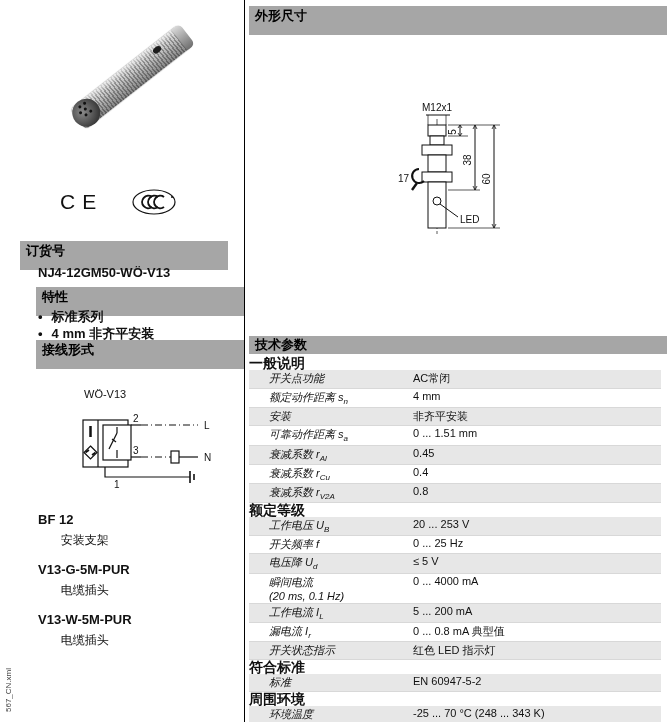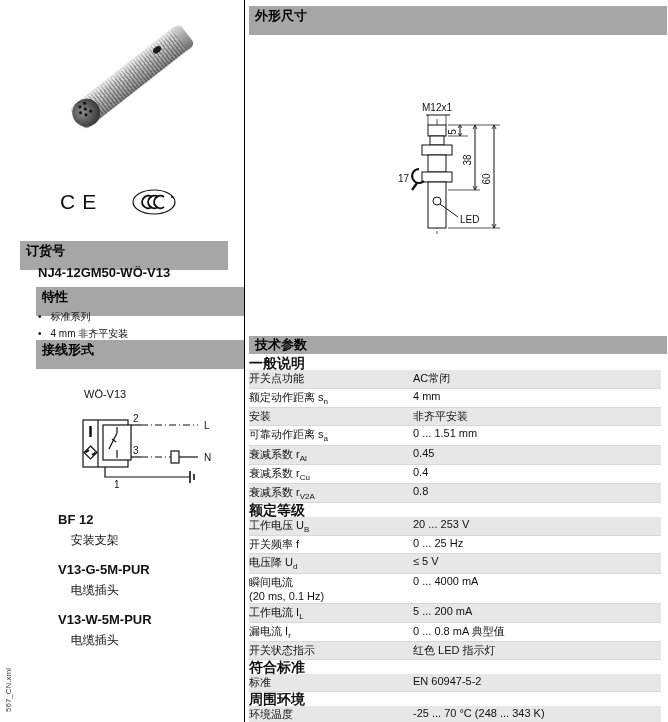--- a/index.html
+++ b/index.html
@@ -22,38 +22,38 @@
   .sensor-face{position:absolute;left:-3px;top:-1px;width:28px;height:28px;border-radius:50%;
                background:radial-gradient(circle at 40% 40%,#8a8a8a,#3a3a3a 70%);}
   .sensor-pins{position:absolute;left:8px;top:9px;width:3px;height:3px;border-radius:50%;background:#111;
                box-shadow:6px 0 0 #111,3px -5px 0 #111,9px -5px 0 #111,3px 5px 0 #111,9px 5px 0 #111;}
   .sensor-led{position:absolute;right:28px;top:4px;width:9px;height:6px;border-radius:50%;background:#1c1c1c;}
   .sensor-cap{position:absolute;right:-1px;top:0;width:10px;height:26px;border-radius:0 5px 5px 0;
               background:linear-gradient(180deg,#d8d8d8,#6f6f6f);}
   .certs{position:absolute;left:60px;top:188px;width:150px;display:flex;align-items:center;gap:28px;}
   .ce-mark{font-size:21px;letter-spacing:7px;font-weight:400;color:#111;}
   .order-number{position:absolute;left:38px;top:265px;font-size:13px;font-weight:bold;}
-  .features{position:absolute;left:38px;top:308px;font-size:10px;line-height:17px;margin:0;
-            padding:0;list-style:none;}
+  .features{position:absolute;left:38px;top:308px;font-size:13px;line-height:17px;margin:0;
+            padding:0;list-style:none;font-weight:bold;}
   .features li::before{content:"•";margin-right:9px;}
   .wiring-label{position:absolute;left:84px;top:388px;font-size:11px;}
   .wiring-svg{position:absolute;left:58px;top:400px;}
   .acc{position:absolute;left:38px;top:512px;font-size:12px;}
-  .acc .name{font-weight:bold;font-size:13px;margin-top:13px;margin-left:20px;}
+  .acc .name{font-weight:bold;font-size:13px;margin-top:13px;}
   .acc .name:first-child{margin-top:0;}
   .acc .desc{margin-top:5px;text-align:center;}
   
   .dim-svg{position:absolute;left:386px;top:98px;}
   .tech-table{position:absolute;left:249px;top:356px;width:412px;font-size:11px;
               border-bottom:1px solid #8f8f8f;}
   .sech{font-weight:bold;font-size:14px;line-height:14px;height:14px;}
   .trow{display:flex;align-items:flex-start;border-bottom:1px solid #d8d8d8;
         padding:1px 0;min-height:13px;}
   .trow.alt{background:#e7e7e7;}
-  .trow .lab{width:164px;padding-left:0;box-sizing:border-box;}
+  .trow .lab{width:164px;padding-left:20px;box-sizing:border-box;font-style:italic;}
   .trow .val{flex:1;}
   .l2{display:block;}
   .l2:empty,.v2:empty{display:none;}
   .v2{}
   sub{font-size:8px;}
   svg text{font-family:"Liberation Sans",sans-serif;font-size:10px;fill:#111;}
 </style>
 </head>
 <body>
 

